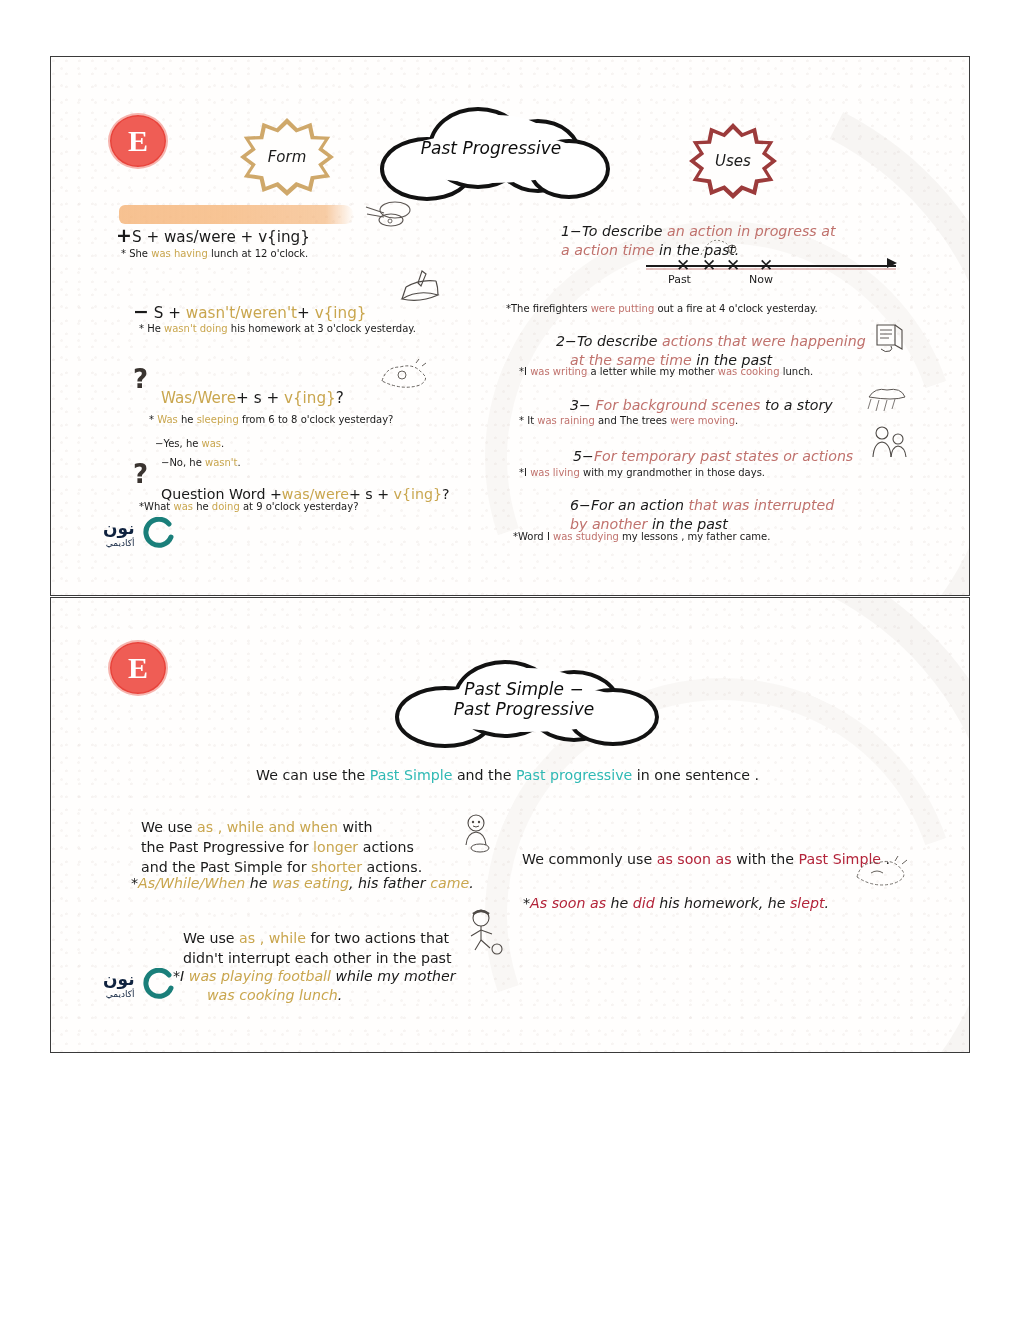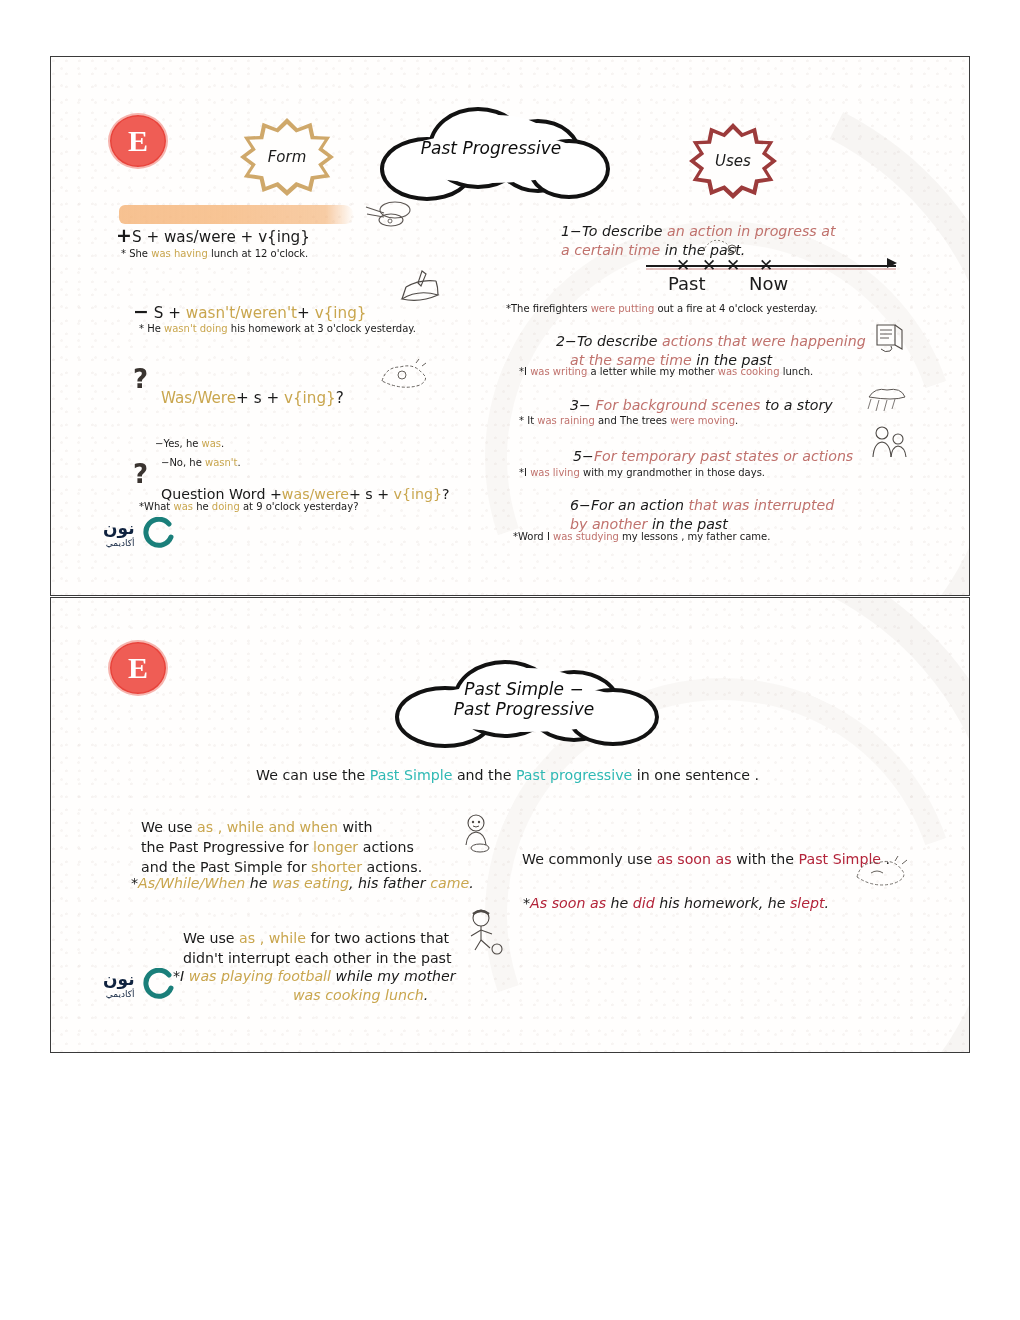--- a/index.html
+++ b/index.html
@@ -137,21 +137,21 @@
     width:0;height:0;border-left:10px solid #1b1b1b;
     border-top:5px solid transparent;border-bottom:5px solid transparent;
   }
   .tl-x{
     position:absolute;top:4px;
     font-size:17px;font-weight:bold;color:#1b1b1b;
     font-family:"DejaVu Sans", sans-serif;line-height:1;
   }
   .tl-lbl{
     position:absolute;top:20px;
-    font-size:18px;color:#1b1b1b;
+    font-size:11px;color:#1b1b1b;
     font-family:"DejaVu Sans", sans-serif;
   }
 
   
   .doodle{position:absolute;opacity:.9;}
 
   
   .logo{position:absolute;display:flex;align-items:center;gap:6px;}
   .logo .arc{width:34px;height:34px;}
   .logo .words{display:flex;flex-direction:column;align-items:flex-end;line-height:1;}
@@ -216,20 +216,23 @@
     <path d="M4 30 Q6 24 8 18" fill="none" stroke="#3c3733" stroke-width="1.2"></path>
     <path d="M40 26 Q40 18 38 12" fill="none" stroke="#3c3733" stroke-width="1.2"></path>
     <path d="M8 18 Q22 10 38 12" fill="none" stroke="#3c3733" stroke-width="1.2"></path>
     <path d="M20 14 L24 2 L28 5 L23 17 Z" fill="none" stroke="#3c3733" stroke-width="1.1"></path>
   </svg>
 
   <div class="hw" style="left:82px;top:305px;font-size:26px;font-weight:bold;color:#3a3430;">?</div>
   <div class="hw s16" style="left:110px;top:311px;">
     <span class="gold">Was/Were</span><span class="dk">+ s +  </span><span class="gold">v{ing}</span><span class="dk">?</span>
   </div>
+  <div class="hw s14" style="left:98px;top:343px;">
+    <span>*</span><span class="gold"> Was</span><span> he </span><span class="gold">sleeping</span><span> from 6 to 8 o'clock yesterday?</span>
+  </div>
   <div class="hw s14" style="left:104px;top:367px;">
     <span>−Yes, he </span><span class="gold">was</span><span>.</span>
   </div>
   <div class="hw s14" style="left:110px;top:386px;">
     <span>−No, he </span><span class="gold">wasn't</span><span>.</span>
   </div>
   <svg class="doodle" style="left:325px;top:300px;" width="56" height="36" viewBox="0 0 56 36">
     <path d="M6 24 Q10 10 24 10 Q38 6 46 16 Q54 22 44 28 Q26 34 6 24 Z" fill="none" stroke="#55504b" stroke-width="1" stroke-dasharray="3 2"></path>
     <circle cx="26" cy="18" r="4" fill="none" stroke="#55504b" stroke-width="1"></circle>
     <path d="M40 6 l3 -4 M46 9 l4 -3" stroke="#55504b" stroke-width="1"></path>
@@ -247,21 +250,21 @@
     <div class="words">
       <div class="w1">نون</div>
       <div class="w2">أكاديمي</div>
     </div>
     <svg class="arc" viewBox="0 0 34 34">
       <path d="M28 7 A13 13 0 1 0 30 20" fill="none" stroke="#1a7f7a" stroke-width="5" stroke-linecap="round"></path>
     </svg>
   </div>
 
   <div class="hw s15 ital" style="left:510px;top:146px;color:#b86b66;">
-    <span class="dk">1−</span><span class="dk">To describe </span><span class="rose">an action in progress at</span><br><span class="rose">a certain time </span><span class="dk">in the past.</span>
+    <span class="dk">1−</span><span class="dk">To describe </span><span class="rose">an action in progress at</span><br><span class="rose">a action time </span><span class="dk">in the past.</span>
   </div>
 
   <div class="timeline" style="left:595px;top:196px;width:250px;height:38px;">
     <div class="tl-line-shadow"></div>
     <div class="tl-line"></div>
     <div class="tl-arrow"></div>
     <div class="tl-x" style="left:30px;">✕</div>
     <div class="tl-x" style="left:56px;">✕</div>
     <div class="tl-x" style="left:80px;">✕</div>
     <div class="tl-x" style="left:113px;">✕</div>
@@ -358,21 +361,21 @@
       <circle cx="23" cy="9" r="1.2" fill="#3c3733"></circle>
     <path d="M17 13 Q20 15 23 13" fill="none" stroke="#3c3733" stroke-width="1"></path>
     <path d="M10 32 Q11 20 20 19 Q29 20 30 32" fill="none" stroke="#3c3733" stroke-width="1.1"></path>
     <ellipse cx="24" cy="35" rx="9" ry="4" fill="none" stroke="#3c3733" stroke-width="1"></ellipse>
   </svg>
 
   <div class="hw s15" style="left:132px;top:310px;line-height:1.42;">
     <span>We use </span><span class="gold">as , while</span><span> for two actions that</span><br><span> didn't interrupt each other in the past</span>
   </div>
   <div class="hw s15 ital" style="left:122px;top:350px;">
-    <span>*</span><span>I </span><span class="gold">was playing football</span><span> while my mother</span><br><span class="gold" style="margin-left:120px;">was cooking lunch</span><span>.</span>
+    <span>*</span><span>I </span><span class="gold">was playing football</span><span> while my mother</span><br><span class="gold" style="margin-left:34px;">was cooking lunch</span><span>.</span>
   </div>
   <svg class="doodle" style="left:408px;top:310px;" width="50" height="48" viewBox="0 0 50 48">
     <circle cx="22" cy="10" r="8" fill="none" stroke="#3c3733" stroke-width="1.1"></circle>
     <path d="M14 6 Q22 0 30 6" fill="none" stroke="#3c3733" stroke-width="2.4"></path>
     <path d="M22 18 L22 32" stroke="#3c3733" stroke-width="1.1"></path>
     <path d="M22 22 L12 28 M22 22 L33 26" stroke="#3c3733" stroke-width="1.1"></path>
     <path d="M22 32 L16 42 M22 32 L31 40" stroke="#3c3733" stroke-width="1.1"></path>
     <circle cx="38" cy="41" r="5" fill="none" stroke="#3c3733" stroke-width="1.1"></circle>
   </svg>
 

